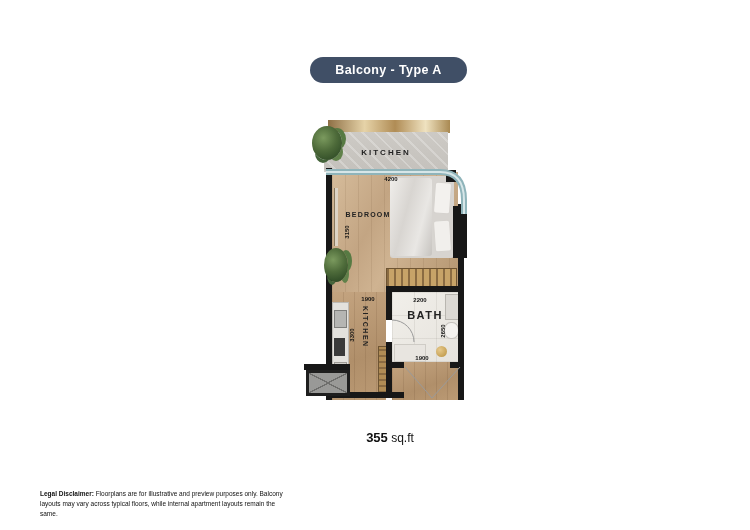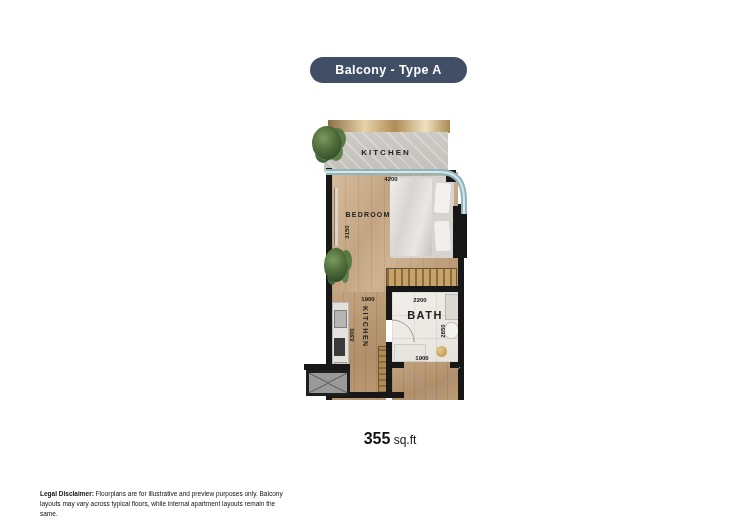--- a/index.html
+++ b/index.html
@@ -63,21 +63,21 @@
 
   .doormat{
     border:3px solid #1e1e1e;
     background:
       linear-gradient(to top right, rgba(0,0,0,0) 48%, #6e6e6c 48% 52%, rgba(0,0,0,0) 52%),
       linear-gradient(to bottom right, rgba(0,0,0,0) 48%, #6e6e6c 48% 52%, rgba(0,0,0,0) 52%),
       #999997;
   }
 
   .area-label{left:300px;top:430px;width:180px;text-align:center;font-size:12px;color:#111;}
-  .area-label b{font-size:16px;}
+  .area-label b{font-size:13px;}
   .disclaimer{
     left:40px;top:489px;width:254px;
     font-size:6.5px;line-height:1.55;color:#111;
   }
   svg{display:block;}
 </style>
 </head>
 <body>
 
 <div class="abs title-pill">

